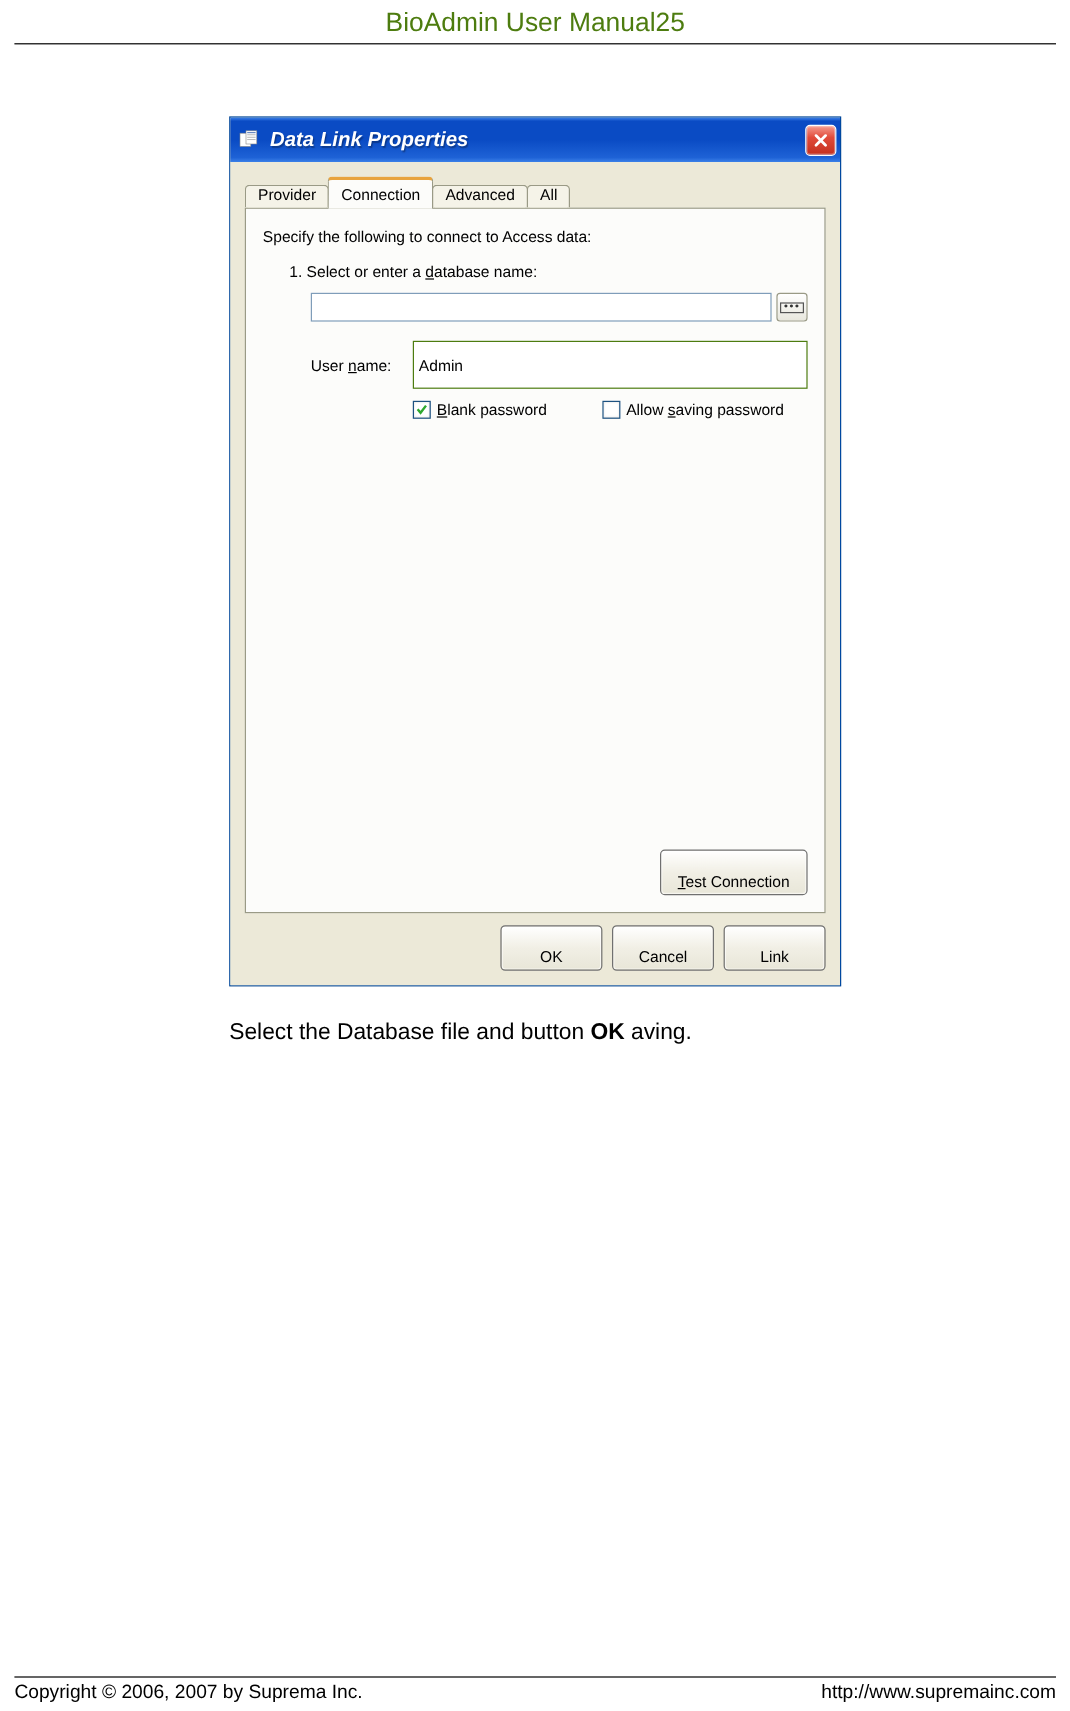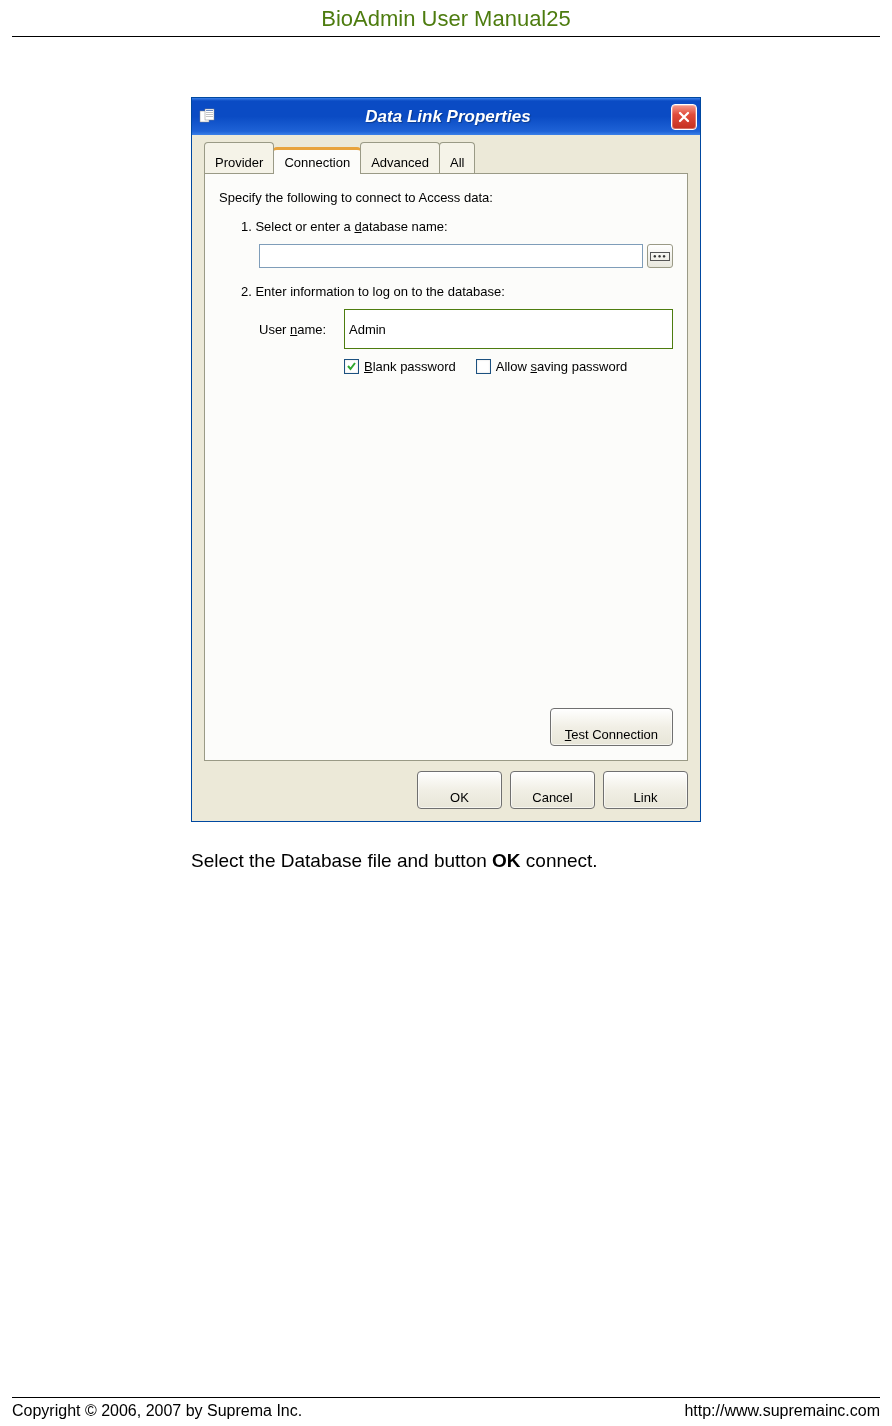--- a/index.html
+++ b/index.html
@@ -34,21 +34,20 @@
       background: #ece9d8;
       font-family: Tahoma, sans-serif;
     }
     .titlebar {
       height: 37px;
       background: linear-gradient(to bottom, #3b80e8 0%, #0a4bc4 8%, #0a4bc4 50%, #1e62d6 90%, #3b80e8 100%);
       display: flex;
       align-items: center;
       padding: 0 3px 0 7px;
       position: relative;
-      text-align: center;
     }
     .titlebar-icon {
       width: 20px;
       height: 17px;
       margin-right: 6px;
       position: relative;
     }
     .titlebar-icon svg { display: block; }
     .titlebar-title {
       color: #fff;
@@ -77,21 +76,21 @@
       background: #ece9d8;
     }
     .tabs-row {
       display: flex;
       align-items: flex-end;
       height: 28px;
       position: relative;
       z-index: 2;
     }
     .tab {
-      padding: 12px 10px 3px;
+      padding: 0 10px 3px;
       font-size: 13px;
       background: #f5f3e8;
       border: 1px solid #9a9a86;
       border-bottom: none;
       border-radius: 4px 4px 0 0;
       margin-right: -1px;
       cursor: pointer;
       position: relative;
     }
     .tab.active {
@@ -169,21 +168,21 @@
       padding: 16px 4px;
     }
     .field-input.disabled {
       background: #fcfcfa;
     }
     .checkbox-row {
       display: flex;
       align-items: center;
       padding-left: 125px;
       margin-bottom: 10px;
-      gap: 20px;
+      gap: 46px;
     }
     .checkbox-item {
       display: flex;
       align-items: center;
       gap: 5px;
       font-size: 13px;
       cursor: pointer;
     }
     .xp-checkbox {
       width: 15px;
@@ -289,21 +288,20 @@
         <div class="step-row">
           <span>1. Select or enter a <span class="underline">d</span>atabase name:</span>
         </div>
         <div class="db-input-row">
           <input class="text-input" type="text" value="" style="">
           <div class="browse-button">
             <span class="browse-dots">●●●</span>
           </div>
         </div>
 
-        <div class="step-row">2. Enter information to log on to the database:</div>
 
         <div class="field-row">
           <span class="field-label">User <span class="underline">n</span>ame:</span>
           <input class="field-input" type="text" value="Admin" style="">
         </div>
 
 
         <div class="checkbox-row">
           <div class="checkbox-item">
             <div class="xp-checkbox checked">
@@ -328,21 +326,21 @@
 
       <div class="dialog-buttons">
         <button class="xp-button button-wide">OK</button>
         <button class="xp-button button-wide">Cancel</button>
         <button class="xp-button button-wide">Link</button>
       </div>
     </div>
   </div>
 
   <div class="caption">
-    <span>Select the Database file and button </span><span class="bold">OK</span><span> connect.</span>
+    <span>Select the Database file and button </span><span class="bold">OK</span><span> aving.</span>
   </div>
 </div>
 
 <div class="page-footer">
   <div class="footer-divider"></div>
   <div class="footer-row">
     <span>Copyright © 2006, 2007 by Suprema Inc.</span>
     <span>http://www.supremainc.com</span>
   </div>
 </div>

